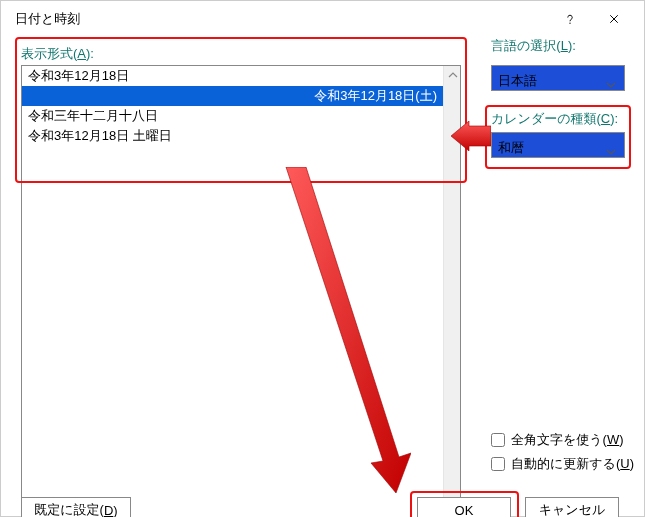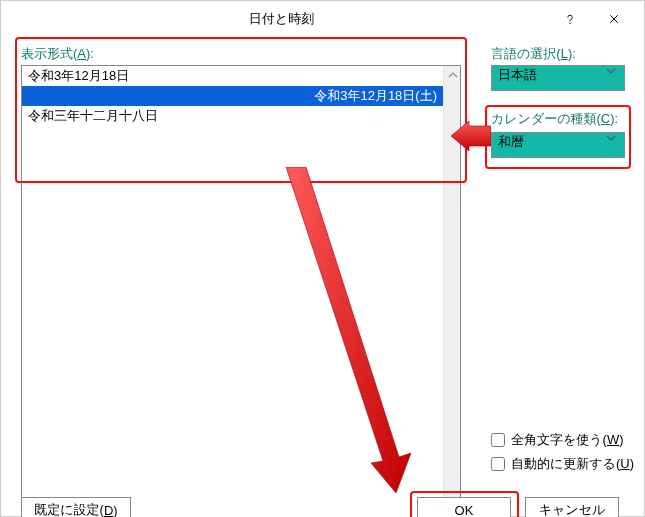--- a/index.html
+++ b/index.html
@@ -1,56 +1,56 @@
 <!DOCTYPE html>
 <html><head>
   <meta charset="utf-8">
   <style>
     * { box-sizing: border-box; margin: 0; padding: 0; font-family: "Meiryo UI", "Yu Gothic UI", sans-serif; }
     body { background: #ffffff; }
 
     .dialog { width: 645px; height: 517px; background: #ffffff; border: 1px solid #cccccc; position: relative; }
 
-    .titlebar { height: 36px; display: flex; align-items: center; padding: 0 8px 0 14px; text-align: center; }
+    .titlebar { height: 36px; display: flex; align-items: center; padding: 0 8px 0 14px; }
     .titlebar .title { flex: 1; font-size: 13px; color: #000; }
     .titlebar .tb-btn { width: 44px; height: 28px; display: flex; align-items: center; justify-content: center; color: #000; }
     .titlebar .tb-btn svg { width: 12px; height: 12px; }
 
     .content { position: relative; padding: 10px 16px 12px 16px; height: calc(100% - 36px); }
 
     .red-box { border: 2.5px solid #e11; border-radius: 4px; position: absolute; }
     .red-box.format-box { left: 14px; top: 0px; width: 452px; height: 146px; }
     .red-box.cal-box { left: 484px; top: 68px; width: 146px; height: 64px; }
     .red-box.ok-box { left: 409px; top: 454px; width: 109px; height: 38px; }
 
     .label { font-size: 13px; color: #0f766e; }
     .underline { text-decoration: underline; }
 
     .format-label { position: absolute; left: 20px; top: 8px; }
-    .lang-label { position: absolute; left: 490px; top: 0; margin-top: 8px; }
+    .lang-label { position: absolute; left: 490px; top: 0; }
     .cal-label { position: absolute; left: 490px; top: 73px; }
 
     .listbox {
       position: absolute; left: 20px; top: 28px; width: 440px; height: 512px;
       border: 1px solid #888; background: #fff; overflow: hidden;
     }
     .listbox .items { width: calc(100% - 17px); height: 100%; }
     .listbox .item { padding: 1px 6px; font-size: 13px; color: #000; white-space: nowrap; cursor: default; }
     .listbox .item.selected { background: #0a62d9; color: #fff; text-align: right; }
     .listbox .scrollbar {
       position: absolute; right: 0; top: 0; width: 17px; height: 100%; background: #f0f0f0;
       border-left: 1px solid #e5e5e5;
     }
     .listbox .scrollbar .arrow { width: 17px; height: 17px; display: flex; align-items: center; justify-content: center; color: #888; position: absolute; }
     .listbox .scrollbar .arrow.up { top: 0; }
     .listbox .scrollbar .arrow.down { bottom: 0; }
 
     .combo {
-      position: absolute; height: 26px; border: 1px solid #888; background: #14b8a6;
-      display: flex; align-items: flex-start; padding: 0 6px; font-size: 13px;
+      position: absolute; height: 26px; border: 1px solid #888; background: #1d4ed8;
+      display: flex; align-items: flex-end; padding: 0 6px; font-size: 13px;
     }
     .combo.lang { left: 490px; top: 28px; width: 134px; }
     .combo.cal { left: 490px; top: 95px; width: 134px; }
     .combo .value { flex: 1; }
     .combo .chev { width: 14px; display: flex; align-items: center; justify-content: center; color: #555; }
 
     .check { position: absolute; left: 490px; font-size: 13px; display: flex; align-items: center; gap: 6px; }
     .check.fw { top: 394px; }
     .check.au { top: 418px; }
     .check input { width: 14px; height: 14px; }
@@ -98,20 +98,21 @@
 
     <div class="label cal-label">
       <span>カレンダーの種類(</span><span class="underline">C</span><span>):</span>
     </div>
 
     <div class="listbox">
       <div class="items">
         <div class="item">令和3年12月18日</div>
         <div class="item selected">令和3年12月18日(土)</div>
         <div class="item">令和三年十二月十八日</div>
+        <div class="item">令和3年12月18日 土曜日</div>
       </div>
       <div class="scrollbar">
         <div class="arrow up">
           <svg width="10" height="10" viewBox="0 0 10 10">
               <path d="M1 7l4-4 4 4" fill="none" stroke="#888" stroke-width="1.2"></path>
             </svg>
         </div>
         <div class="arrow down">
           <svg width="10" height="10" viewBox="0 0 10 10">
               <path d="M1 3l4 4 4-4" fill="none" stroke="#888" stroke-width="1.2"></path>

